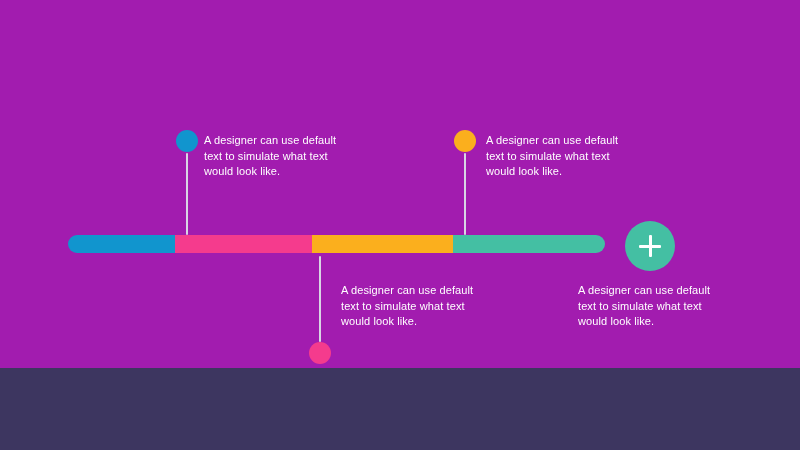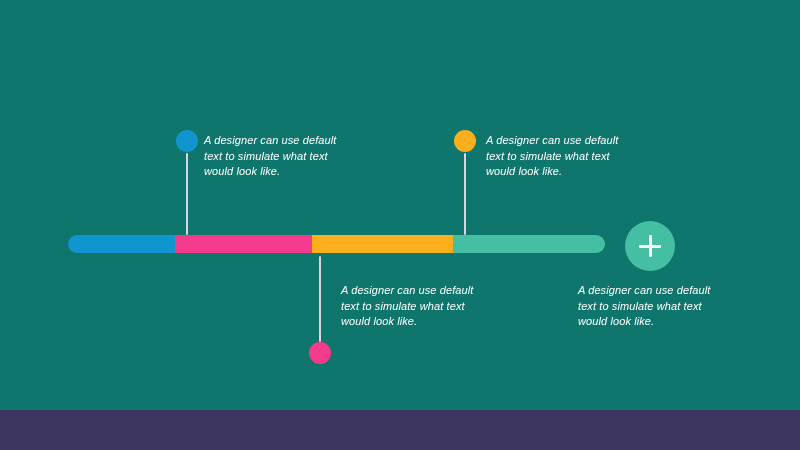--- a/index.html
+++ b/index.html
@@ -9,23 +9,22 @@
   body {
     width: 800px;
     height: 450px;
     background: #3d3660;
     font-family: "Liberation Sans", sans-serif;
     overflow: hidden;
   }
   #slide {
     position: relative;
     width: 800px;
-    height: 410px;
-    background: #0f766e;
-    font-style: italic;
+    height: 368px;
+    background: #a21caf;
   }
 
   
   .timeline-bar {
     position: absolute;
     left: 68px;
     top: 235px;
     width: 537px;
     height: 18px;
     border-radius: 9px;

